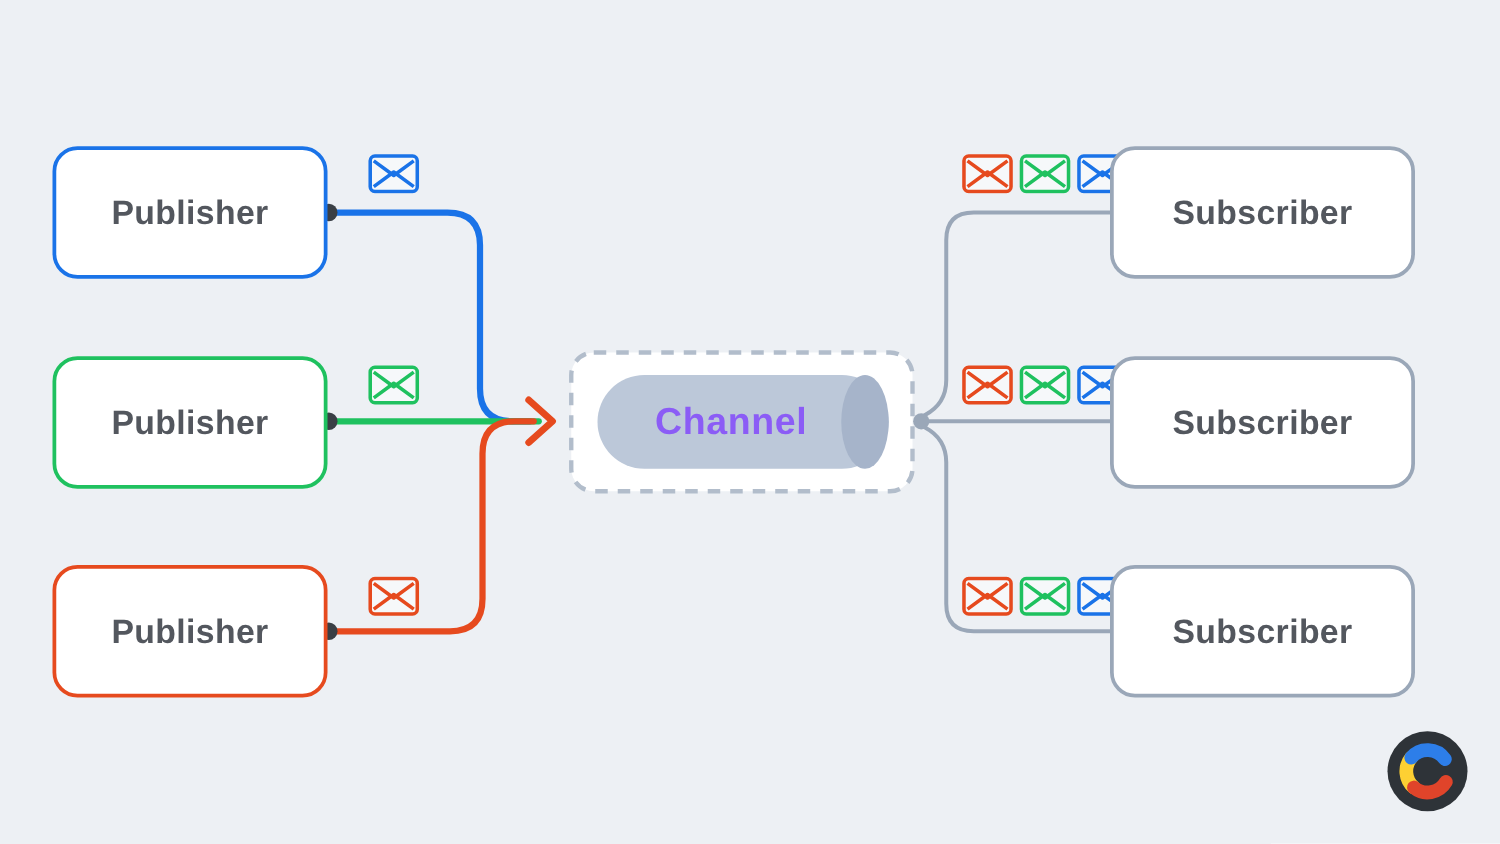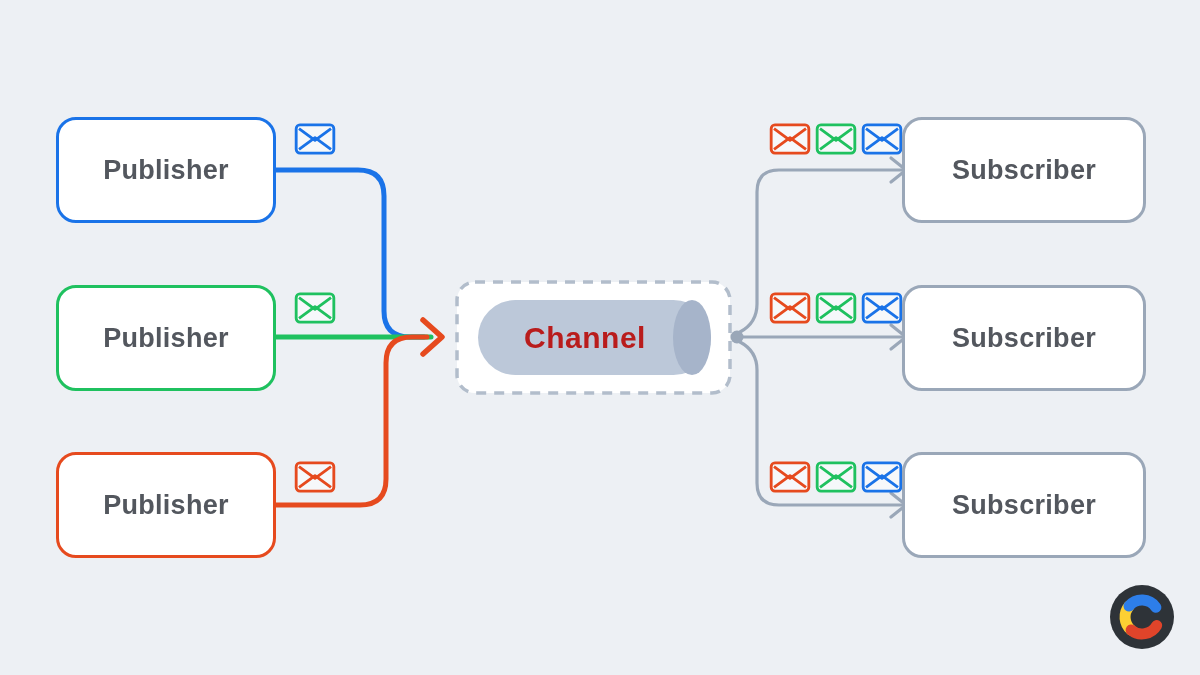--- a/index.html
+++ b/index.html
@@ -9,32 +9,32 @@
     --accent-orange:#e64a1e; --logo-bg:#2e3338; --logo-blue:#2d7ee9;
     --logo-yellow:#fdd033; --logo-red:#e0442a; --envelope-fill:#f6f8fa;
   }
   html,body{margin:0;padding:0;}
   body{font-family:"Liberation Sans", sans-serif;}
   .canvas{position:relative;width:1200px;height:675px;background:var(--background);overflow:hidden;}
   .layer{position:absolute;left:0;top:0;}
 
   .node{position:absolute;display:flex;align-items:center;justify-content:center;
         background:#ffffff;border-radius:20px;box-sizing:border-box;
-        font-size:27px;font-weight:700;color:var(--text);letter-spacing:.3px;margin-left:14px;}
+        font-size:27px;font-weight:700;color:var(--text);letter-spacing:.3px;}
   .publisher{left:42px;width:220px;height:106px;border:3.5px solid;}
   .pub-blue{border-color:var(--accent-blue);}
   .pub-green{border-color:var(--accent-green);}
   .pub-orange{border-color:var(--accent-orange);}
   .subscriber{left:888px;width:244px;height:106px;border:3px solid var(--box-border-gray);}
   .row1{top:117px;} .row2{top:285px;} .row3{top:452px;}
 
   .service-title{position:absolute;left:432px;top:231px;width:323px;text-align:center;
         font-size:29px;font-weight:700;color:var(--text);letter-spacing:.2px;}
   .channel-label{position:absolute;left:490px;top:321px;width:190px;text-align:center;
-        font-size:30px;font-weight:700;color:#b91c1c;letter-spacing:.5px;}
+        font-size:30px;font-weight:700;color:#8b5cf6;letter-spacing:.5px;}
 
   .stroke-blue{stroke:var(--accent-blue);}
   .stroke-green{stroke:var(--accent-green);}
   .stroke-orange{stroke:var(--accent-orange);}
   .stroke-gray{stroke:var(--line-gray);}
   .conn{fill:none;stroke-width:5;stroke-linecap:round;}
   .conn-gray{fill:none;stroke-width:3.2;stroke-linecap:round;}
   .chev{fill:none;stroke-width:3.2;stroke-linecap:round;stroke-linejoin:round;}
   .chev-colored{fill:none;stroke-width:5.5;stroke-linecap:round;stroke-linejoin:round;}
   .env-blue{color:var(--accent-blue);}

